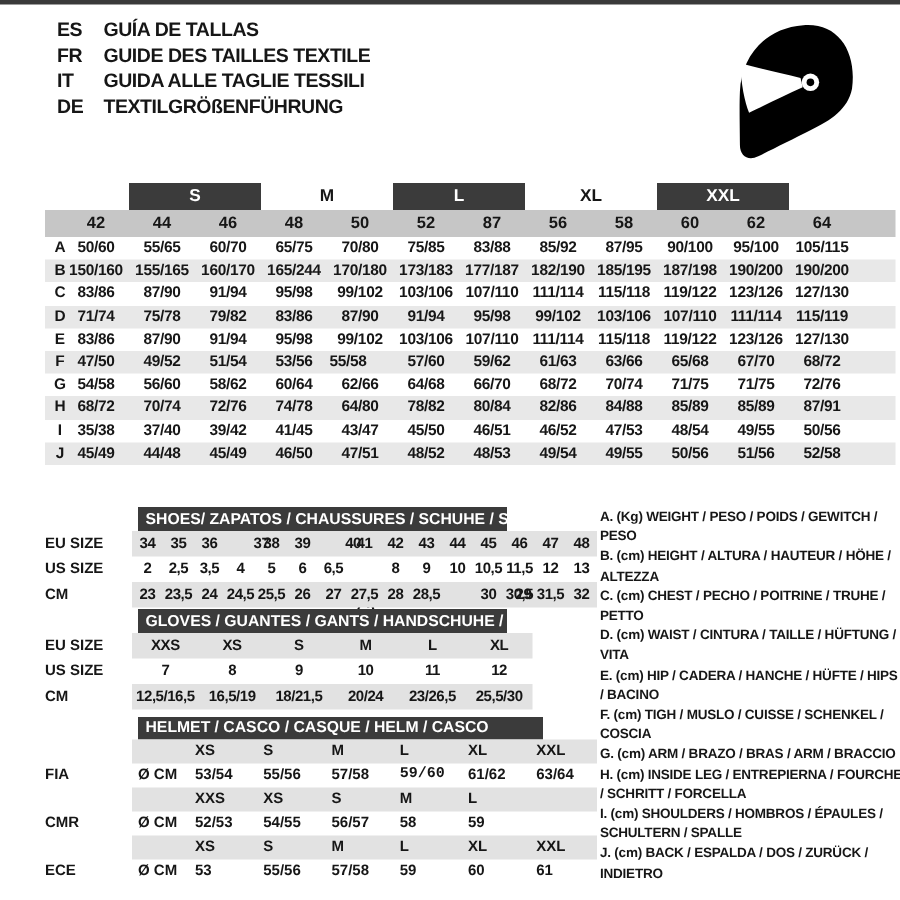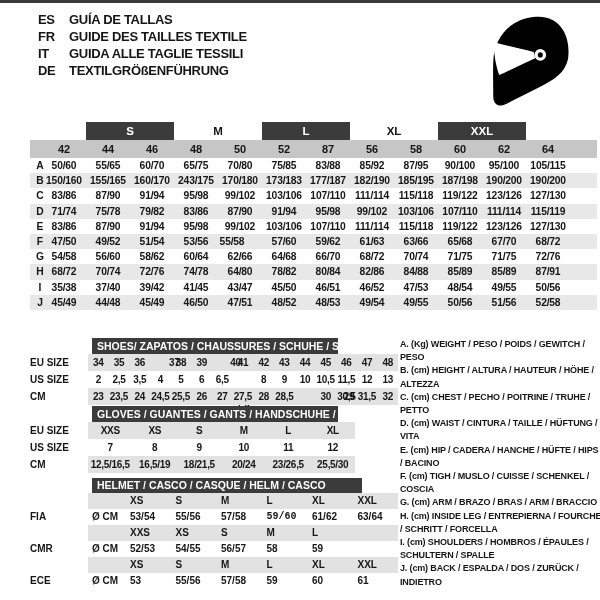--- a/index.html
+++ b/index.html
@@ -122,21 +122,21 @@
           <span class="m-cell" style="left: 364px;">87/95</span>
           <span class="m-cell" style="left: 408px;">90/100</span>
           <span class="m-cell" style="left: 452px;">95/100</span>
           <span class="m-cell" style="left: 496px;">105/115</span>
         </div>
         <div class="m-row shaded">
           <span class="m-letter">B</span>
           <span class="m-cell" style="left: 12px;">150/160</span>
           <span class="m-cell" style="left: 56px;">155/165</span>
           <span class="m-cell" style="left: 100px;">160/170</span>
-          <span class="m-cell" style="left: 144px;">243/175</span>
+          <span class="m-cell" style="left: 144px;">165/244</span>
           <span class="m-cell" style="left: 188px;">170/180</span>
           <span class="m-cell" style="left: 232px;">173/183</span>
           <span class="m-cell" style="left: 276px;">177/187</span>
           <span class="m-cell" style="left: 320px;">182/190</span>
           <span class="m-cell" style="left: 364px;">185/195</span>
           <span class="m-cell" style="left: 408px;">187/198</span>
           <span class="m-cell" style="left: 452px;">190/200</span>
           <span class="m-cell" style="left: 496px;">190/200</span>
         </div>
         <div class="m-row">

